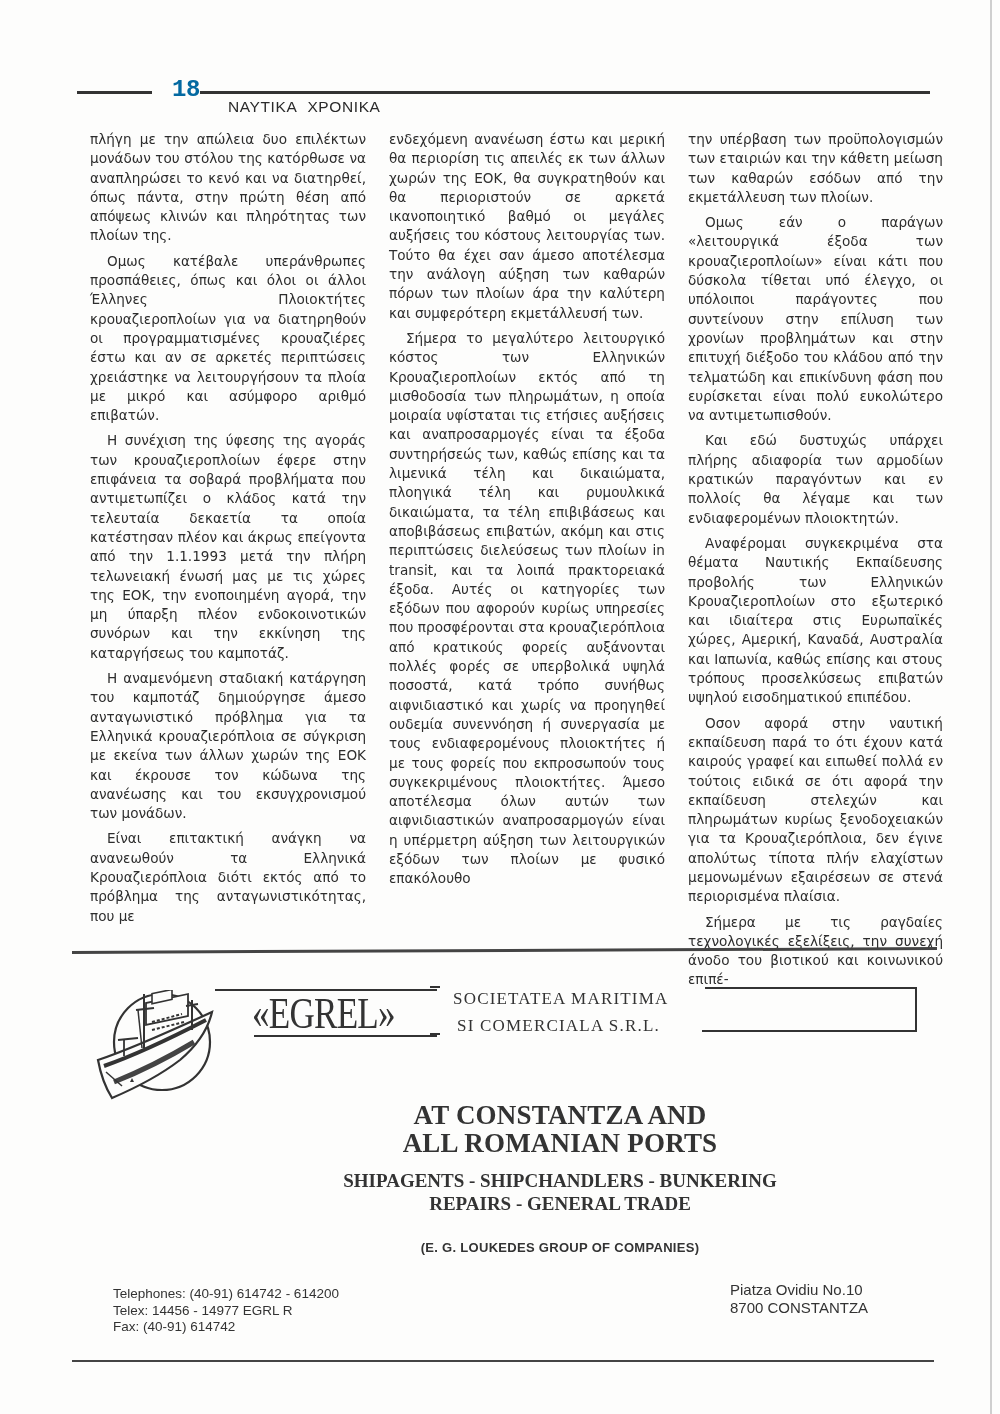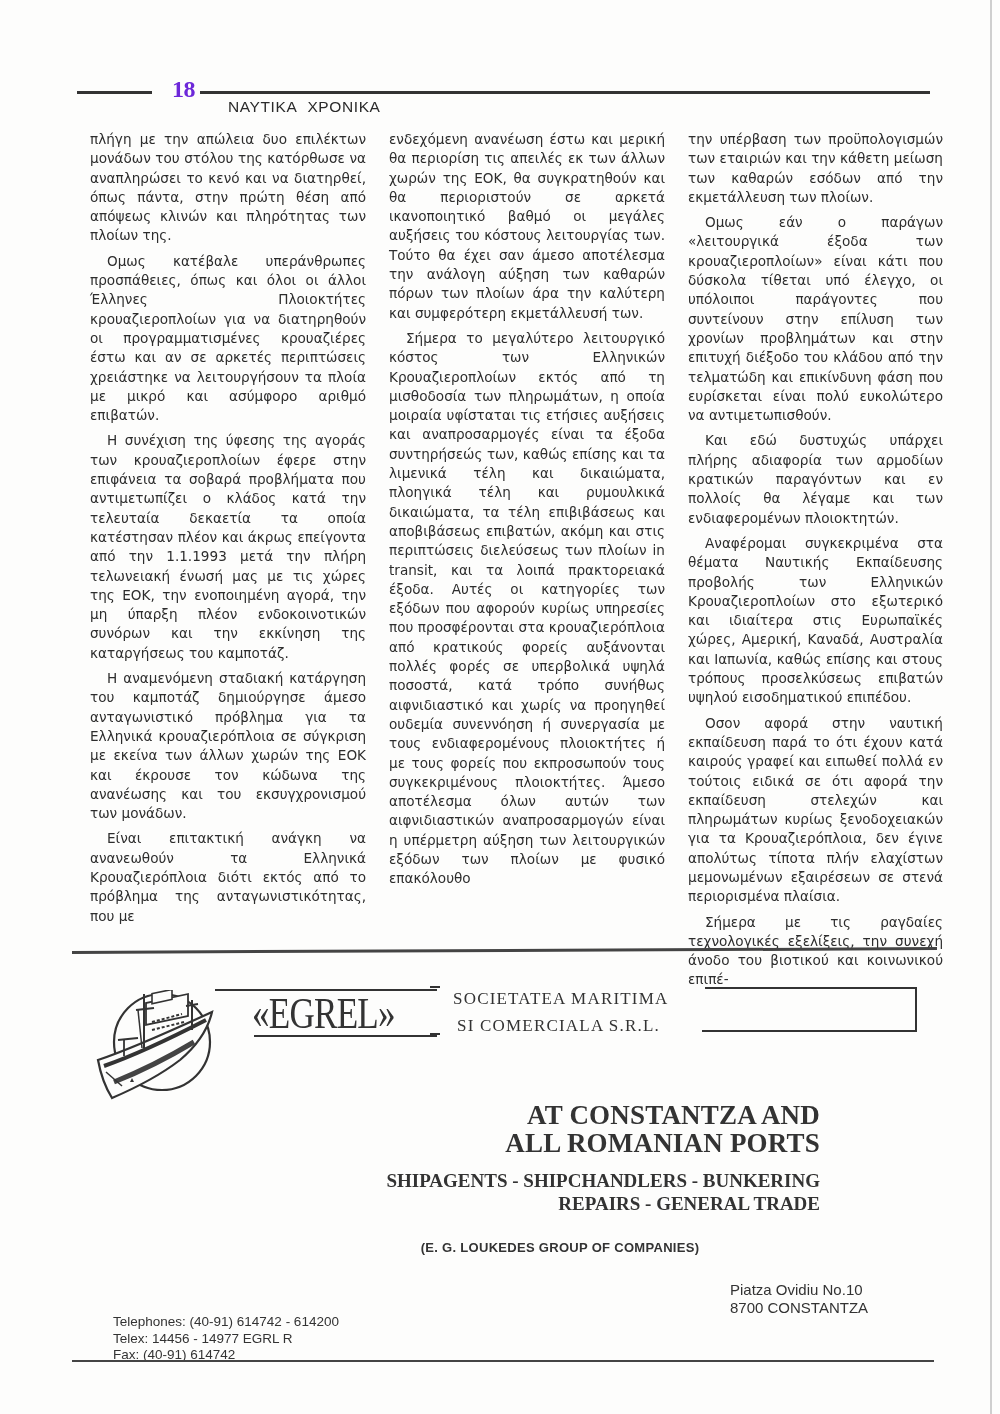--- a/index.html
+++ b/index.html
@@ -7,21 +7,21 @@
     width: 1000px; height: 1414px; position: relative; overflow: hidden;
     background: #fdfdfc;
     font-family: "DejaVu Sans", sans-serif;
     color: #2b2b2b;
   }
   .page-edge { position: absolute; top: 0; right: 8px; width: 2px; height: 1414px; background: #cfcfcf; }
 
   
   .rule-left { position: absolute; left: 77px; top: 91px; width: 75px; height: 3px; background: #333; }
   .rule-right { position: absolute; left: 200px; top: 91px; width: 730px; height: 3px; background: #333; }
-  .page-num { position: absolute; left: 172px; top: 76px; font-family: Liberation Serif, serif; font-weight: bold; font-size: 24px; color: #6d28d9; letter-spacing: -0.5px; }
+  .page-num { position: absolute; left: 172px; top: 76px; font-family: Liberation Mono, monospace; font-weight: bold; font-size: 24px; color: #0369a1; letter-spacing: -0.5px; }
   .running-title { position: absolute; left: 228px; top: 98px; font-family: "Liberation Sans", sans-serif; font-size: 15.5px; color: #2b2b2b; letter-spacing: 0.6px; word-spacing: 6px; }
 
   
   .col { position: absolute; top: 124px; font-size: 13.6px; line-height: 19.3px; text-align: justify; color: #2d2d2d; }
   .col p { margin: 6px; text-indent: 17px; }
   .col p.cont { text-indent: 0; }
   .col1 { left: 84px; width: 288px; }
   .col2 { left: 383px; width: 288px; }
   .col3 { left: 682px; width: 267px; }
 
@@ -34,28 +34,28 @@
   .soc1, .soc2 { position: absolute; font-family: "Liberation Serif", serif; font-size: 17px; color: #333; letter-spacing: 1.2px; }
   .soc1 { left: 453px; top: 989px; }
   .soc2 { left: 457px; top: 1016px; }
   .box-line { position: absolute; background: #333; }
   .bx-top { left: 705px; top: 987px; width: 212px; height: 1.5px; }
   .bx-right { left: 915px; top: 987px; width: 1.5px; height: 44px; }
   .bx-bot { left: 702px; top: 1030px; width: 215px; height: 1.5px; }
   .bx-tl { left: 430px; top: 986px; width: 10px; height: 1.5px; }
   .bx-bl { left: 430px; top: 1033px; width: 10px; height: 1.5px; }
 
-  .headline { position: absolute; left: 300px; width: 520px; text-align: right; font-family: "Liberation Serif", serif; font-weight: bold; color: #333; }
+  .headline { position: absolute; left: 300px; width: 520px; text-align: center; font-family: "Liberation Serif", serif; font-weight: bold; color: #333; }
   .h1a { top: 1100px; font-size: 27px; letter-spacing: 0.2px; }
   .h1b { top: 1128px; font-size: 27px; letter-spacing: 0.2px; }
   .h2a { top: 1170px; font-size: 19px; }
   .h2b { top: 1193px; font-size: 19px; }
   .group { position: absolute; left: 300px; width: 520px; top: 1240px; text-align: center; font-family: "Liberation Sans", sans-serif; font-weight: bold; font-size: 13px; color: #333; letter-spacing: 0.3px; }
 
-  .contact { position: absolute; left: 113px; top: 1286px; font-family: "Liberation Sans", sans-serif; font-size: 13.5px; line-height: 16.5px; color: #333; margin-top: 28px; }
+  .contact { position: absolute; left: 113px; top: 1286px; font-family: "Liberation Sans", sans-serif; font-size: 13.5px; line-height: 16.5px; color: #333; }
   .contact div { white-space: nowrap; }
   .addr { position: absolute; left: 730px; top: 1281px; font-family: Liberation Sans, sans-serif; font-size: 15px; line-height: 18px; color: #333; }
   .rule-ad-bottom { position: absolute; left: 72px; top: 1360px; width: 862px; height: 1.5px; background: #444; }
 </style>
 </head>
 <body>
 
 <div class="page-edge"></div>
 
 <div class="rule-left"></div>

